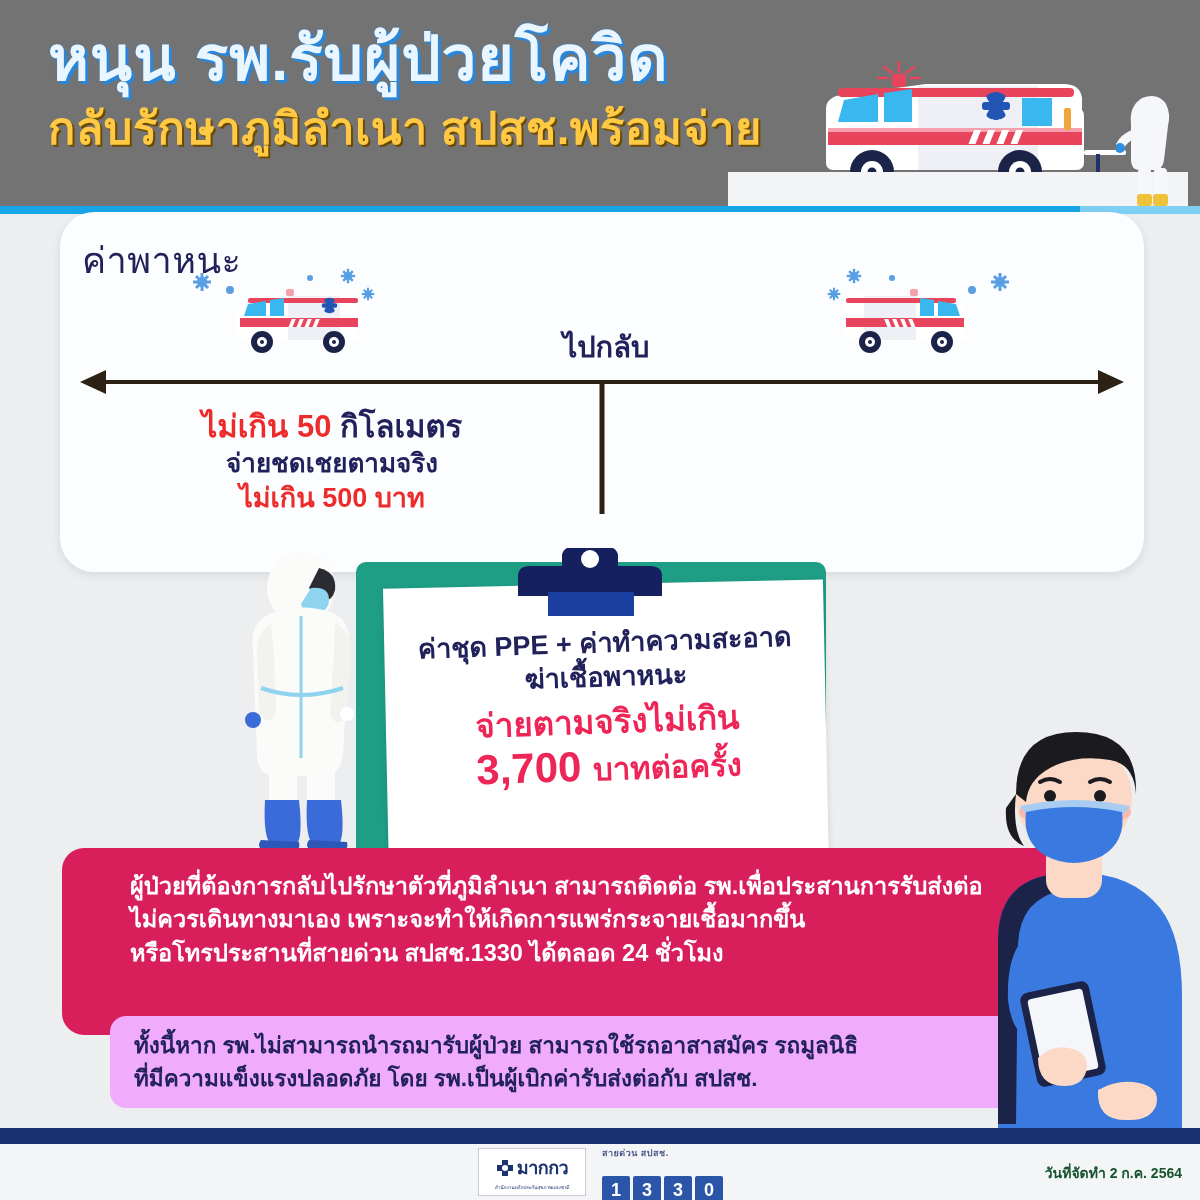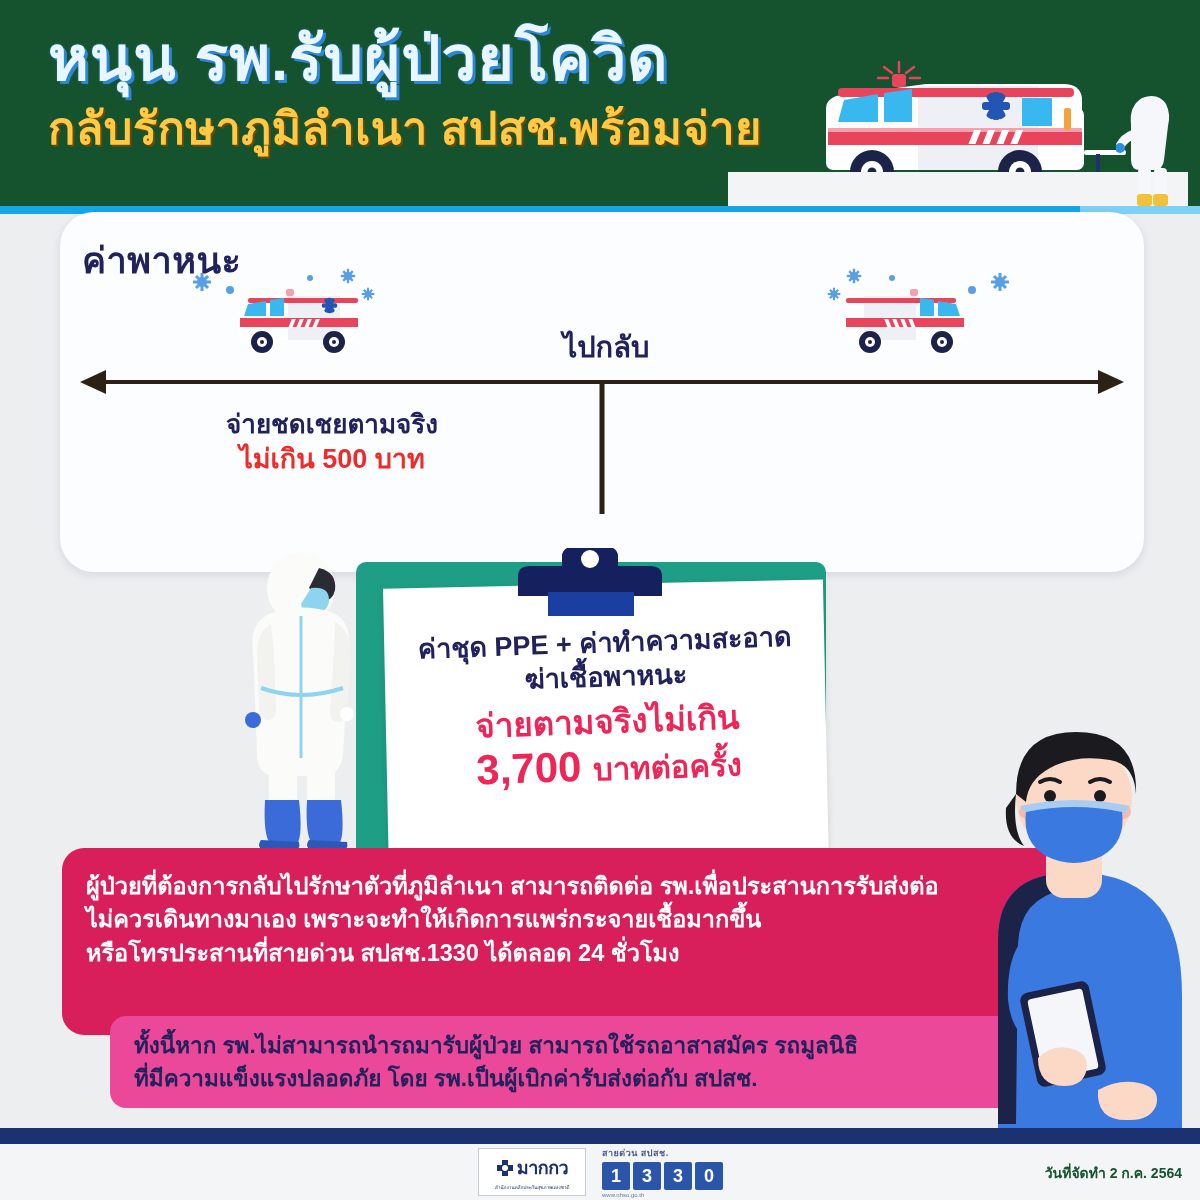--- a/index.html
+++ b/index.html
@@ -9,21 +9,21 @@
     font-family:"Liberation Sans","DejaVu Sans",sans-serif;
     background:#eceef0;
     position:relative;
     overflow:hidden;
   }
   .page { position:relative; width:1200px; height:1200px; }
 
   
   .header {
     position:absolute; left:0; top:0; width:1200px; height:214px;
-    background:#14532d;
+    background:#737373;
     overflow:hidden;
   }
   .header-title-wrap {
     position:absolute; left:48px; top:26px; z-index:6;
   }
   .title-line1 {
     font-size:62px; font-weight:bold; color:#eaf6ff;
     letter-spacing:1px; line-height:1.08;
     text-shadow:3px 3px 0 #2a86d8, 0 0 2px #2a86d8;
     white-space:nowrap;
@@ -52,21 +52,21 @@
 
   
   .card {
     position:absolute; left:60px; top:212px; width:1084px; height:360px;
     background:#fcfdfe; border-radius:34px;
     box-shadow:0 3px 10px rgba(20,30,70,.10);
     z-index:3;
   }
   .card-title {
     position:absolute; left:22px; top:20px;
-    font-size:36px; font-weight:bold; color:#21215c;
+    font-size:36px; font-weight:normal; color:#21215c;
     letter-spacing:.5px;
   }
   .roundtrip {
     position:absolute; left:8px; right:0; top:112px;
     text-align:center; font-size:29px; font-weight:bold; color:#21215c;
   }
   .axis {
     position:absolute; left:28px; right:28px; top:168px; height:4px;
     background:#2b2114;
   }
@@ -116,29 +116,29 @@
   .ct2 { font-size:33px; font-weight:bold; color:#ee2557; line-height:1.2; margin-top:8px; }
   .ct3 { font-size:42px; font-weight:bold; color:#ee2557; line-height:1.15; }
   .ct3 small { font-size:31px; }
 
   
   .ppe-big { position:absolute; left:215px; top:552px; width:180px; height:310px; z-index:5; }
 
   
   .banner1 {
     position:absolute; left:62px; top:848px; width:1016px; height:187px;
-    background:#d81e5b; border-radius:22px; z-index:6;
+    background:#d81e5b; border-radius:22px; z-index:6;padding-left:44px;
   }
   .banner1 p {
     color:#ffffff; font-size:23.5px; font-weight:bold; line-height:1.42;
     padding:22px 0 0 24px; white-space:nowrap;
   }
   .banner2 {
     position:absolute; left:110px; top:1016px; width:968px; height:92px;
-    background:#ec4899; border-radius:16px; z-index:6;
+    background:#f0abfc; border-radius:16px; z-index:6;
   }
   .banner2 p {
     color:#21215c; font-size:22.5px; font-weight:bold; line-height:1.45;
     padding:14px 0 0 24px; white-space:nowrap;
   }
 
   
   .nurse { position:absolute; right:8px; top:690px; width:250px; height:440px; z-index:7; }
 
   
@@ -149,21 +149,21 @@
   .footer { position:absolute; left:0; top:1144px; width:1200px; height:56px; background:#f4f5f7; z-index:8; }
   .logo-nhso {
     position:absolute; left:478px; top:4px; width:108px; height:48px;
     border:1px solid #c9ccd2; background:#fff;
     display:flex; align-items:center; justify-content:center; flex-direction:column;
   }
   .logo-nhso .lg-main { display:flex; align-items:center; gap:3px; }
   .logo-nhso .lg-txt { font-size:18px; font-weight:bold; color:#1b3170; letter-spacing:-.5px; }
   .logo-nhso .lg-sub { font-size:5px; color:#1b3170; margin-top:1px; letter-spacing:-.2px; }
   .hotline { position:absolute; left:602px; top:2px; width:132px; }
-  .hotline .hl-top { font-size:9px; color:#4a5a86; font-weight:bold; letter-spacing:.5px; margin-bottom:2px; }
+  .hotline .hl-top { font-size:9px; color:#4a5a86; font-weight:bold; letter-spacing:.5px; margin-bottom:16px; }
   .hotline .digits { display:flex; gap:3px; }
   .hotline .digits span {
     width:28px; height:28px; background:#2b55a8; color:#fff;
     font-size:18px; font-weight:bold; display:flex; align-items:center; justify-content:center;
     border-radius:2px;
   }
   .hotline .hl-url { font-size:6px; color:#6a7890; margin-top:2px; }
   .date-stamp {
     position:absolute; right:18px; top:18px;
     font-size:14px; font-weight:bold; color:#14532d;
@@ -365,20 +365,24 @@
         </g>
       </svg>
     </div>
 
     <div class="arrow-l"></div>
     <div class="axis"></div>
     <div class="arrow-r"></div>
     <div class="divider"></div>
 
     <div class="col left">
+      <div class="l-hi">
+        <span class="red">ไม่เกิน 50</span>
+        <span>กิโลเมตร</span>
+      </div>
       <div class="l-mid">จ่ายชดเชยตามจริง</div>
       <div class="l-red">ไม่เกิน 500 บาท</div>
     </div>
 
   </div>
 
   <div class="clip-zone">
     <div class="clip-back"></div>
     <div class="clip-paper"></div>
     <div class="clip-clip">

